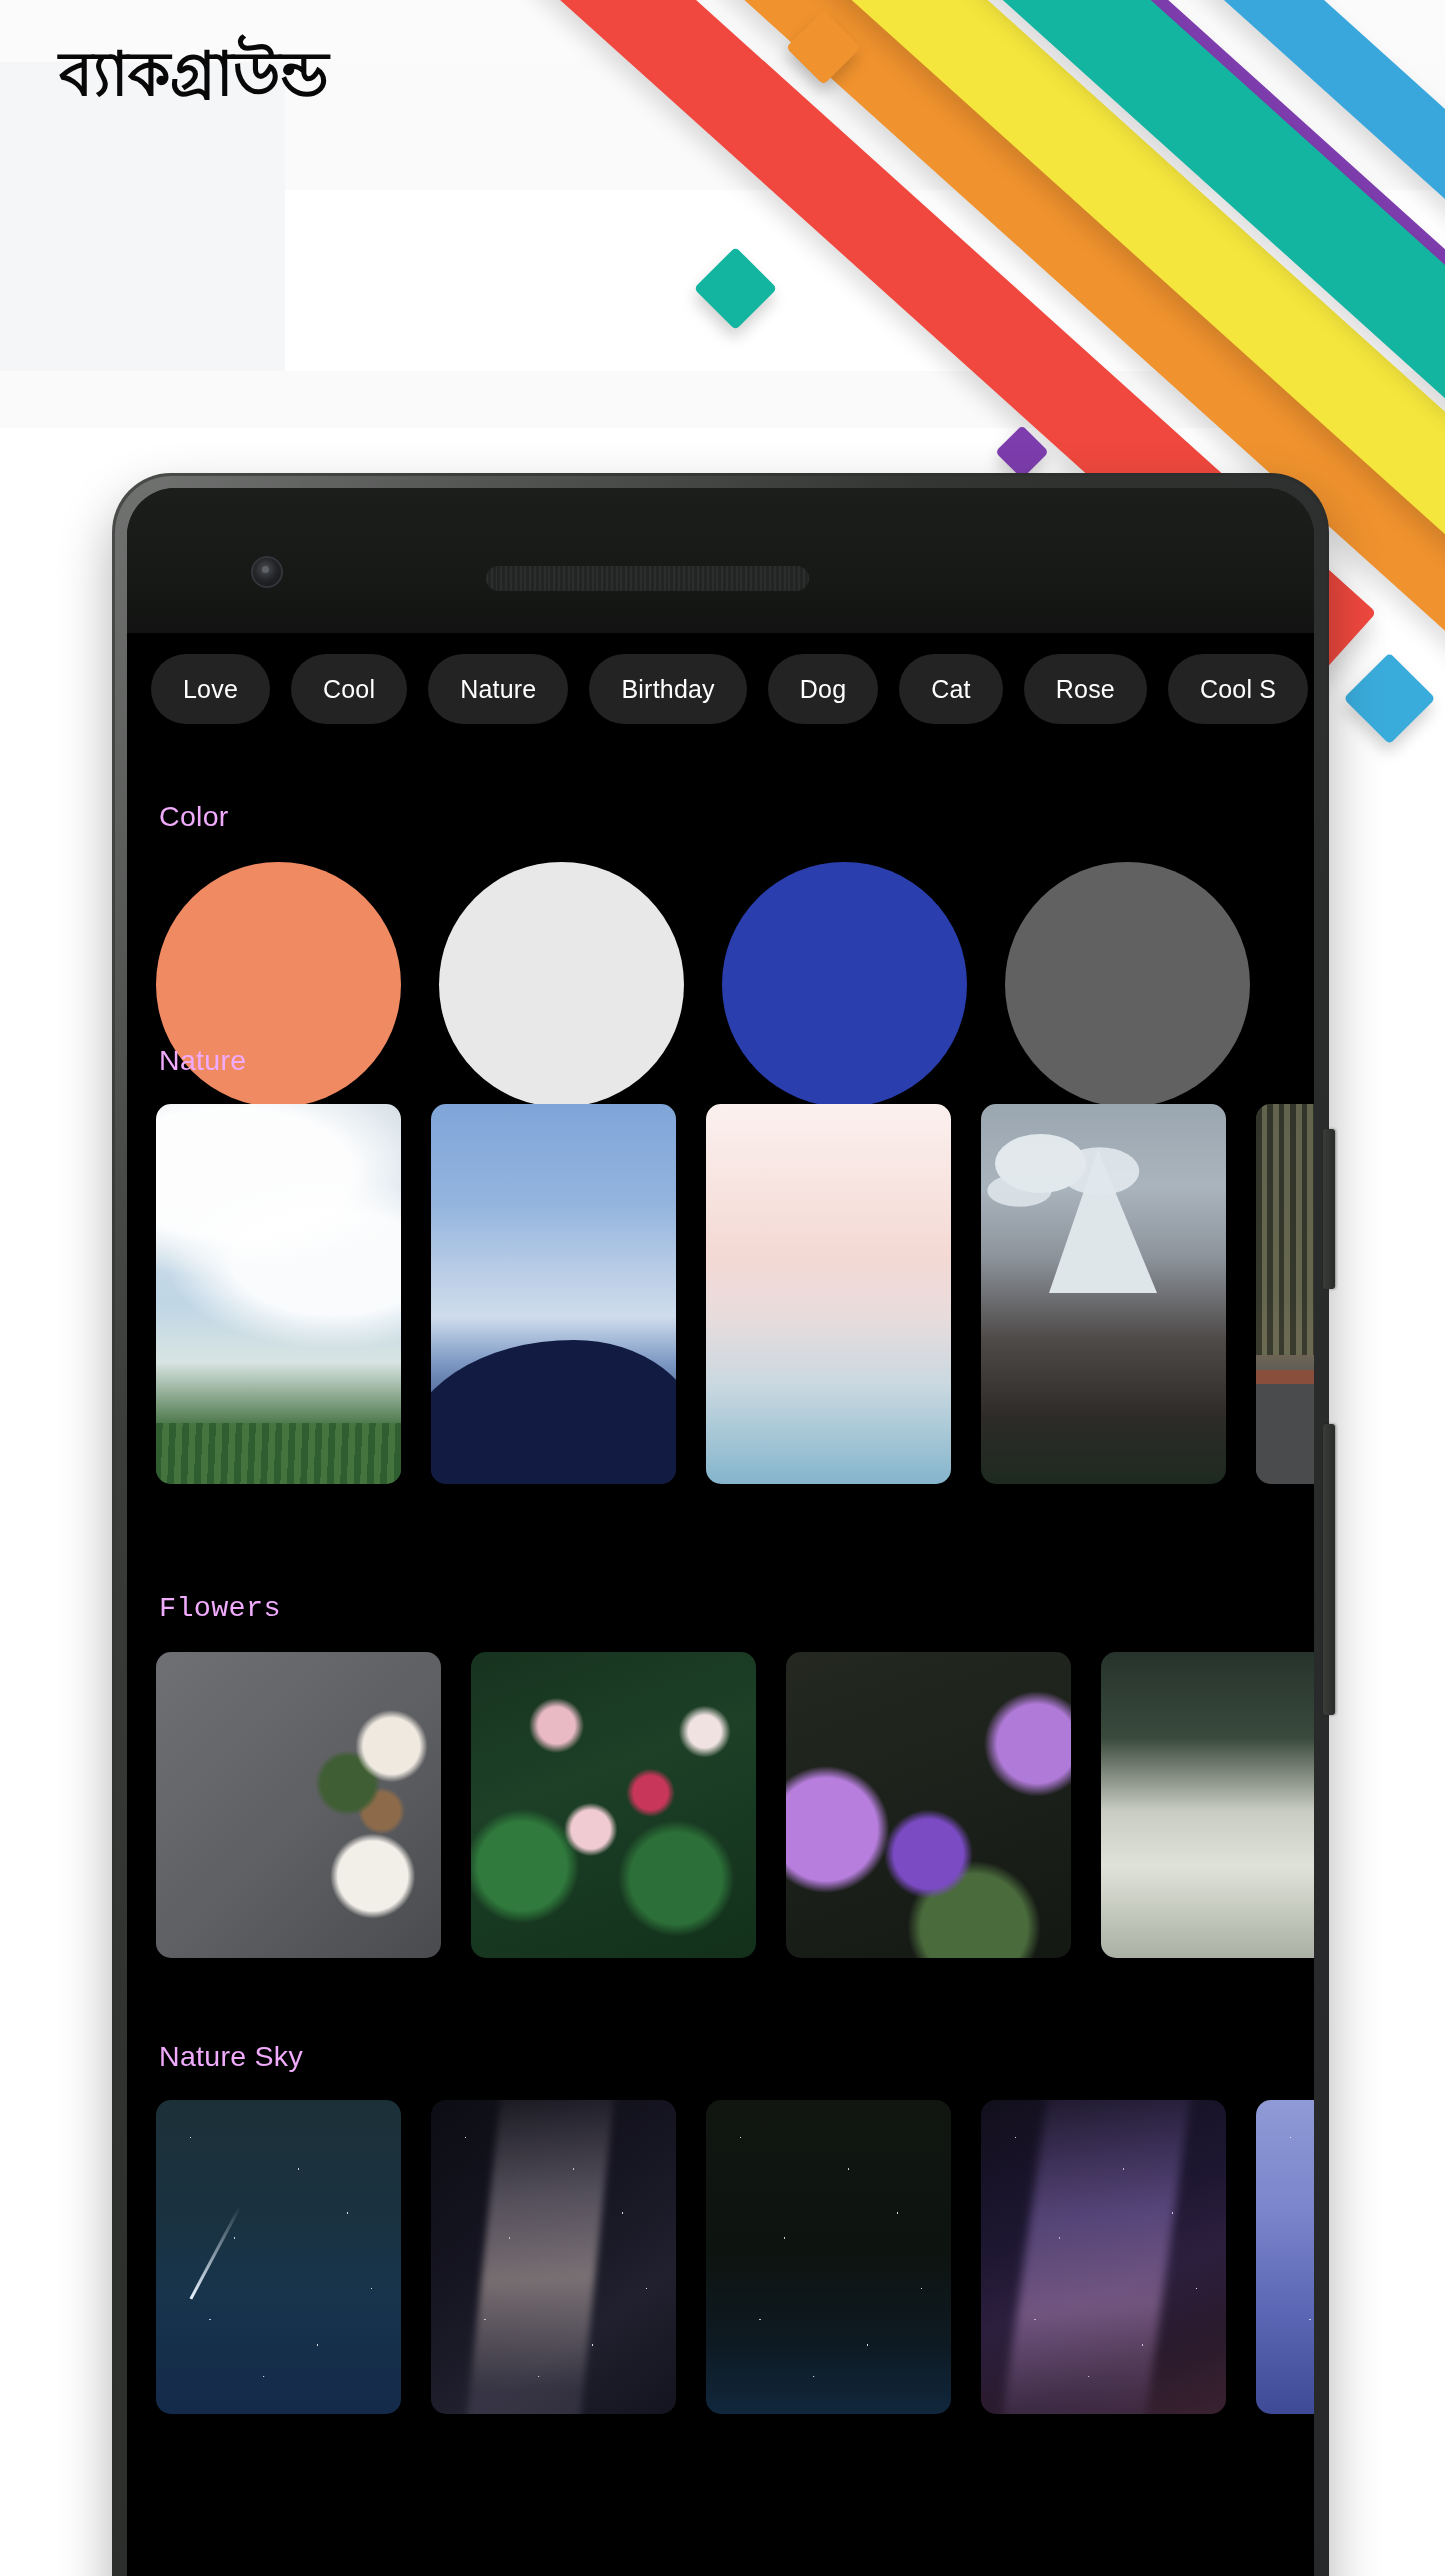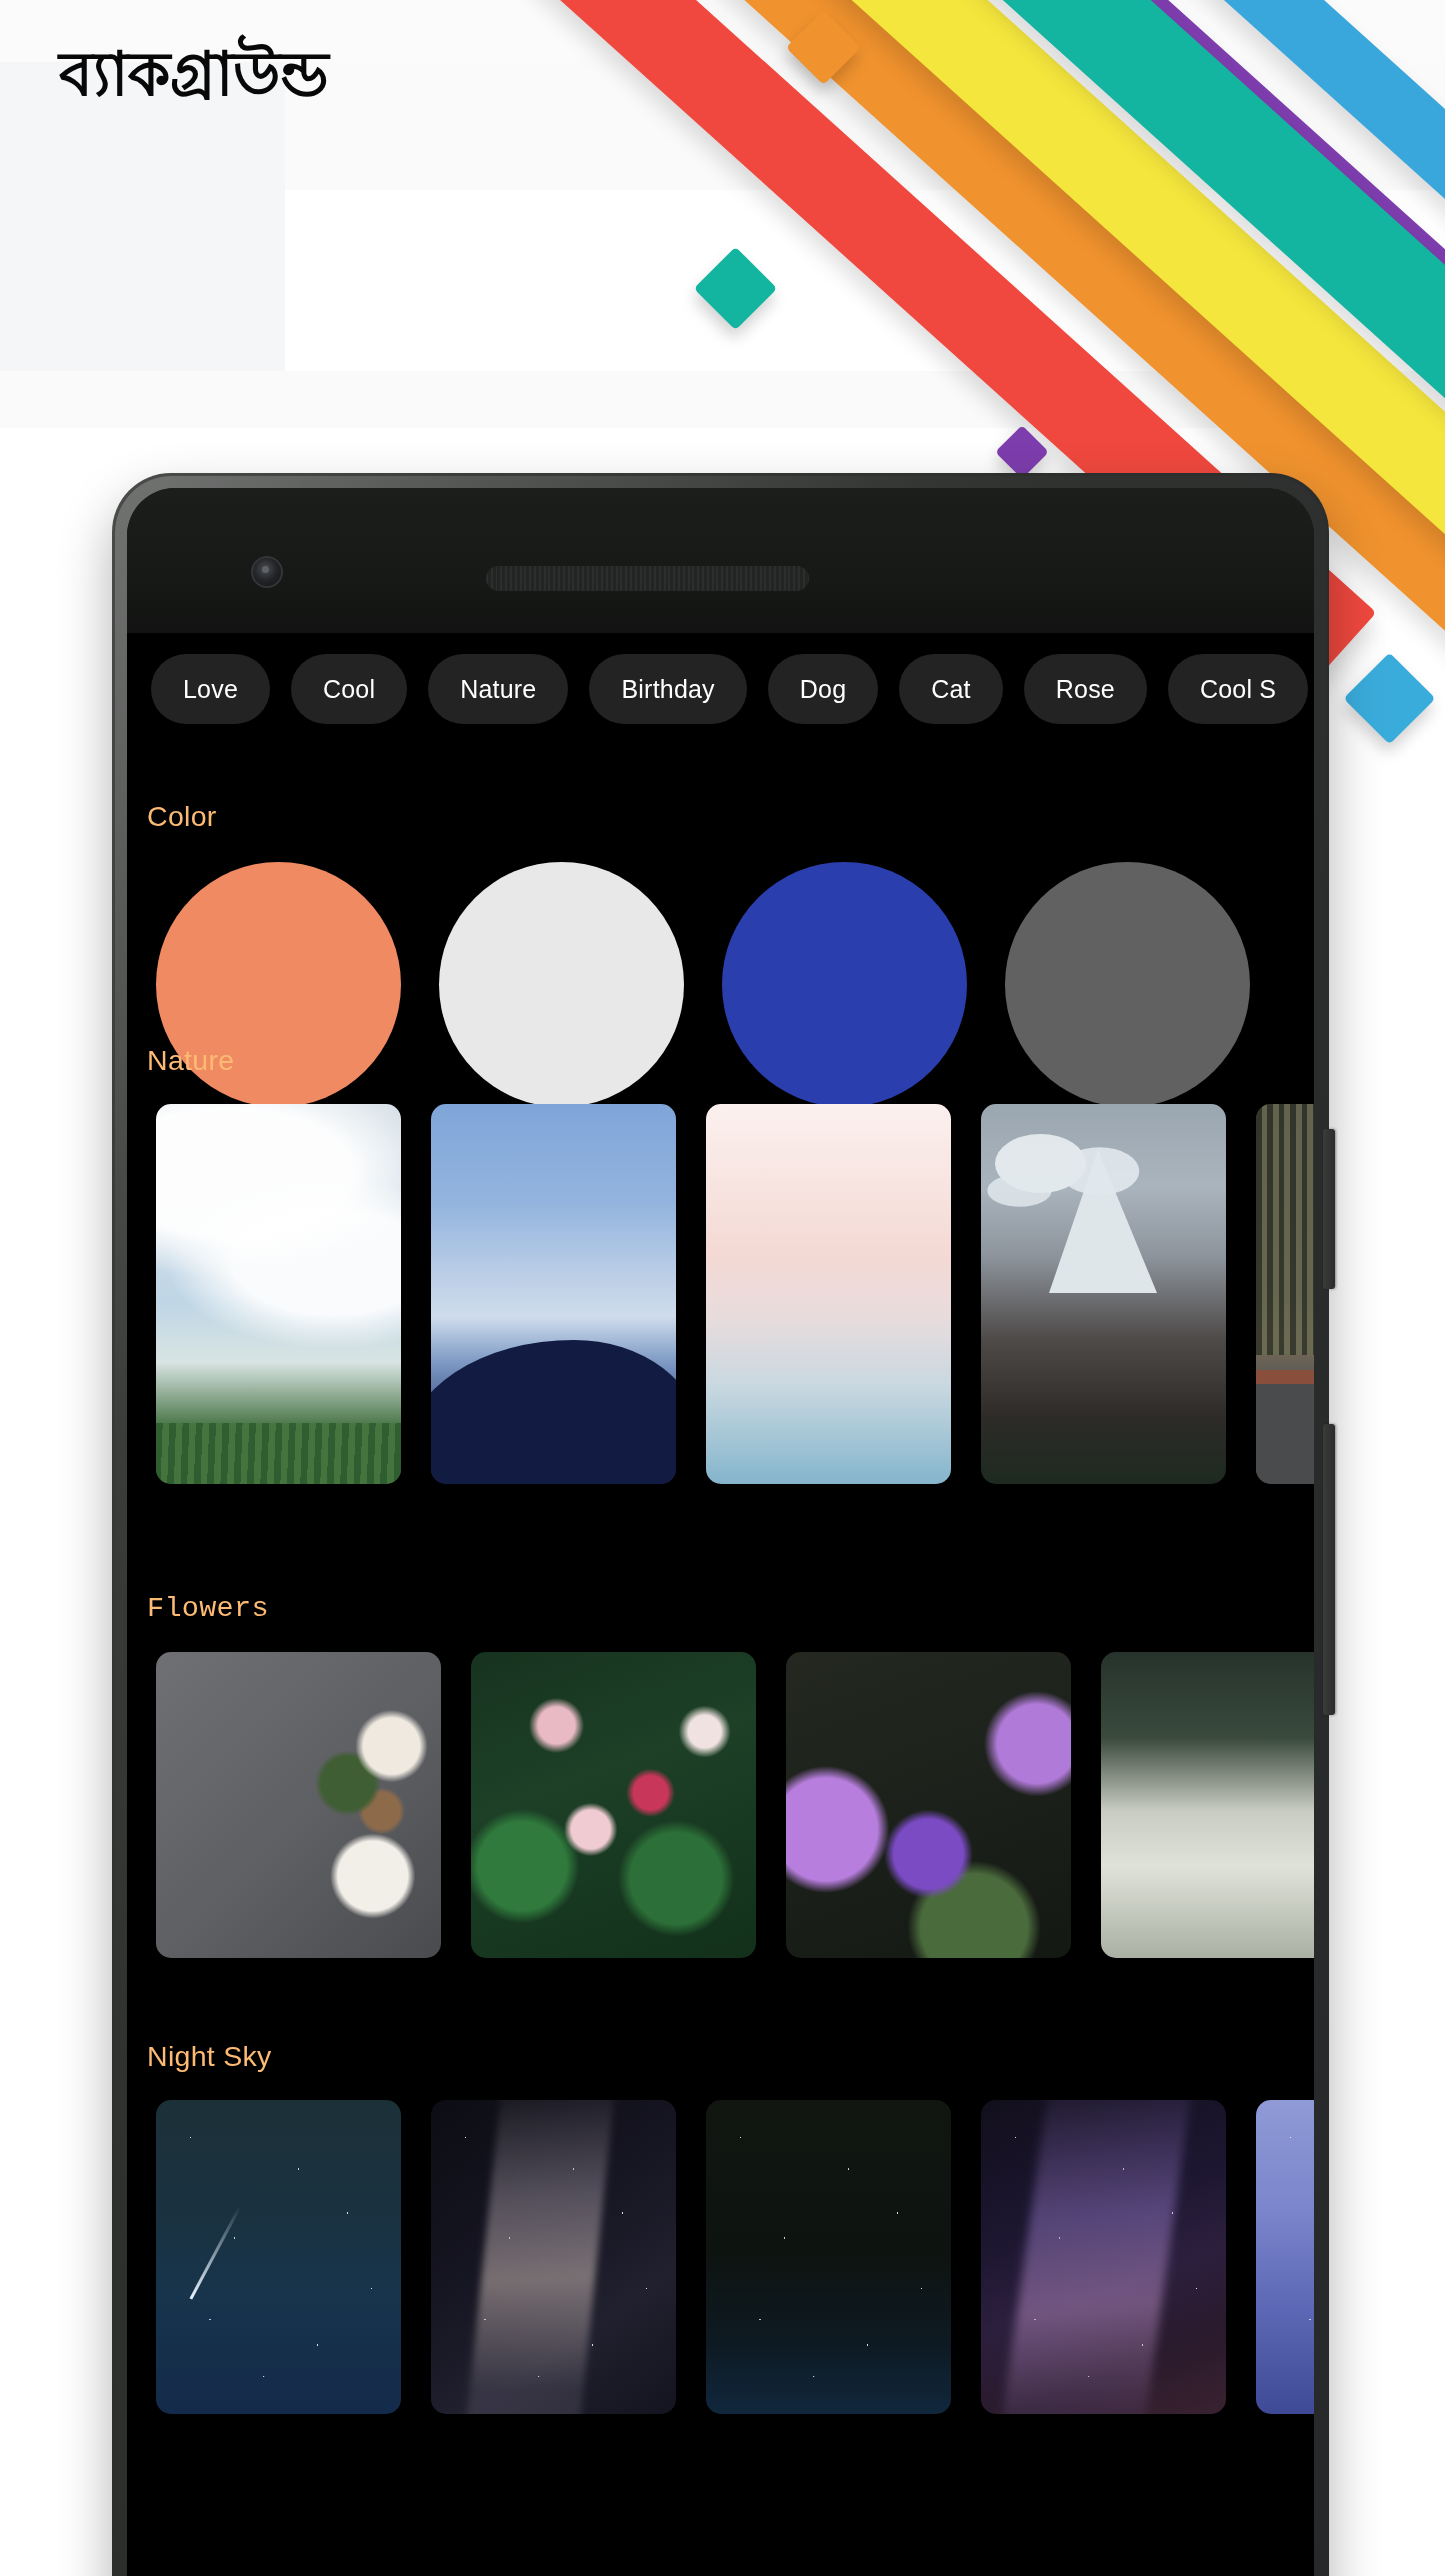--- a/index.html
+++ b/index.html
@@ -148,25 +148,25 @@
     background: #232323;
     color: #ffffff;
     font-size: 25px;
     font-weight: 500;
     display: flex; align-items: center; justify-content: center;
     letter-spacing: 0.2px;
   }
 
   
   .section-title {
-    color: #fdba74;
+    color: #f0abfc;
     font-size: 28.5px;
     font-weight: 400;
     letter-spacing: 0.3px;
-    padding-left: 20px;
+    padding-left: 32px;
   }
 
   .section { position: absolute; left: 0; width: 100%; }
 
   
   .swatch-row {
     display: flex; gap: 38px;
     padding-left: 28.5px; margin-top: 28.5px;
   }
   .swatch {
@@ -432,21 +432,21 @@
             <div class="section" style="top: 959px; font-family: Liberation Mono, monospace;">
               <div class="section-title">Flowers</div>
               <div class="thumb-row">
                 <div class="thumb mid wp-graybloom"></div>
                 <div class="thumb mid wp-camellia"></div>
                 <div class="thumb mid wp-petunia"></div>
                 <div class="thumb mid wp-daisy"></div>
               </div>
             </div>
             <div class="section" style="top: 1407px;">
-              <div class="section-title">Night Sky</div>
+              <div class="section-title">Nature Sky</div>
               <div class="thumb-row">
                 <div class="thumb night wp-shoot">
                   <div class="starfield"></div>
                 </div>
                 <div class="thumb night wp-milky">
                   <div class="starfield"></div>
                 </div>
                 <div class="thumb night wp-darksky">
                   <div class="starfield"></div>
                 </div>

